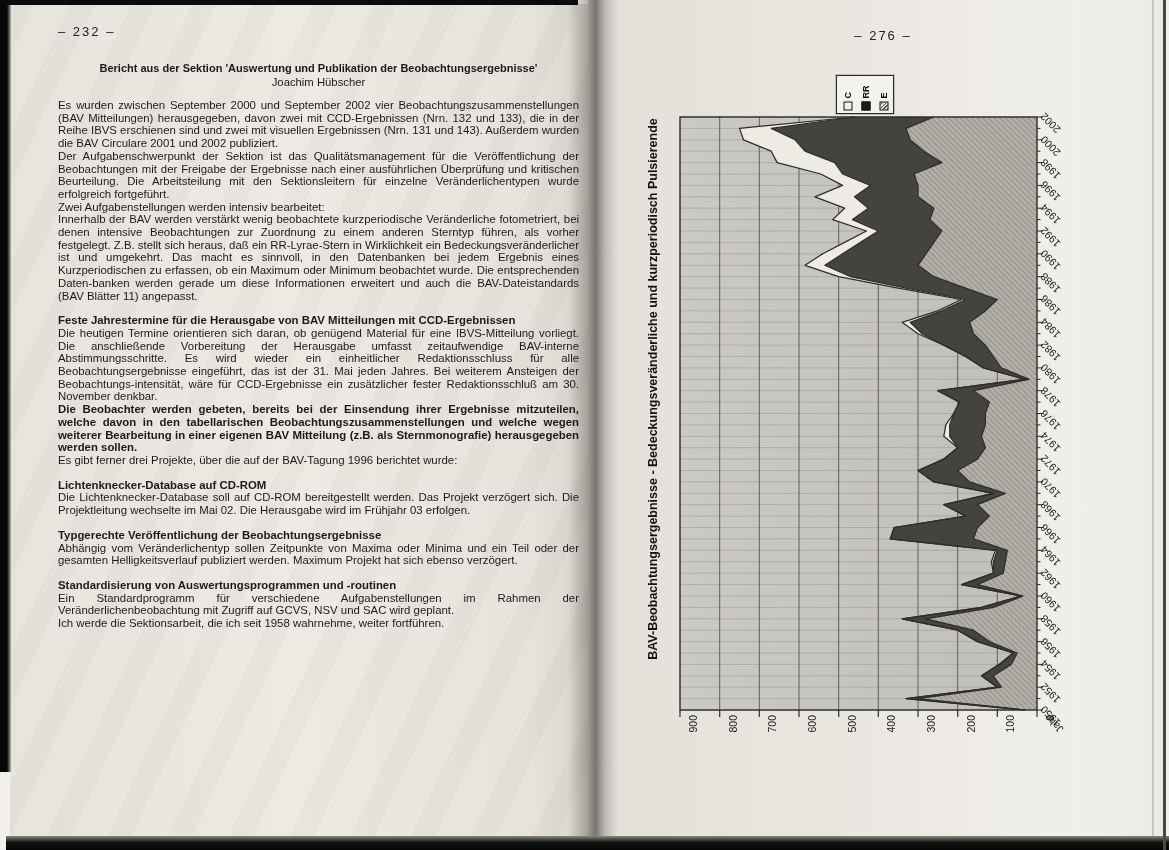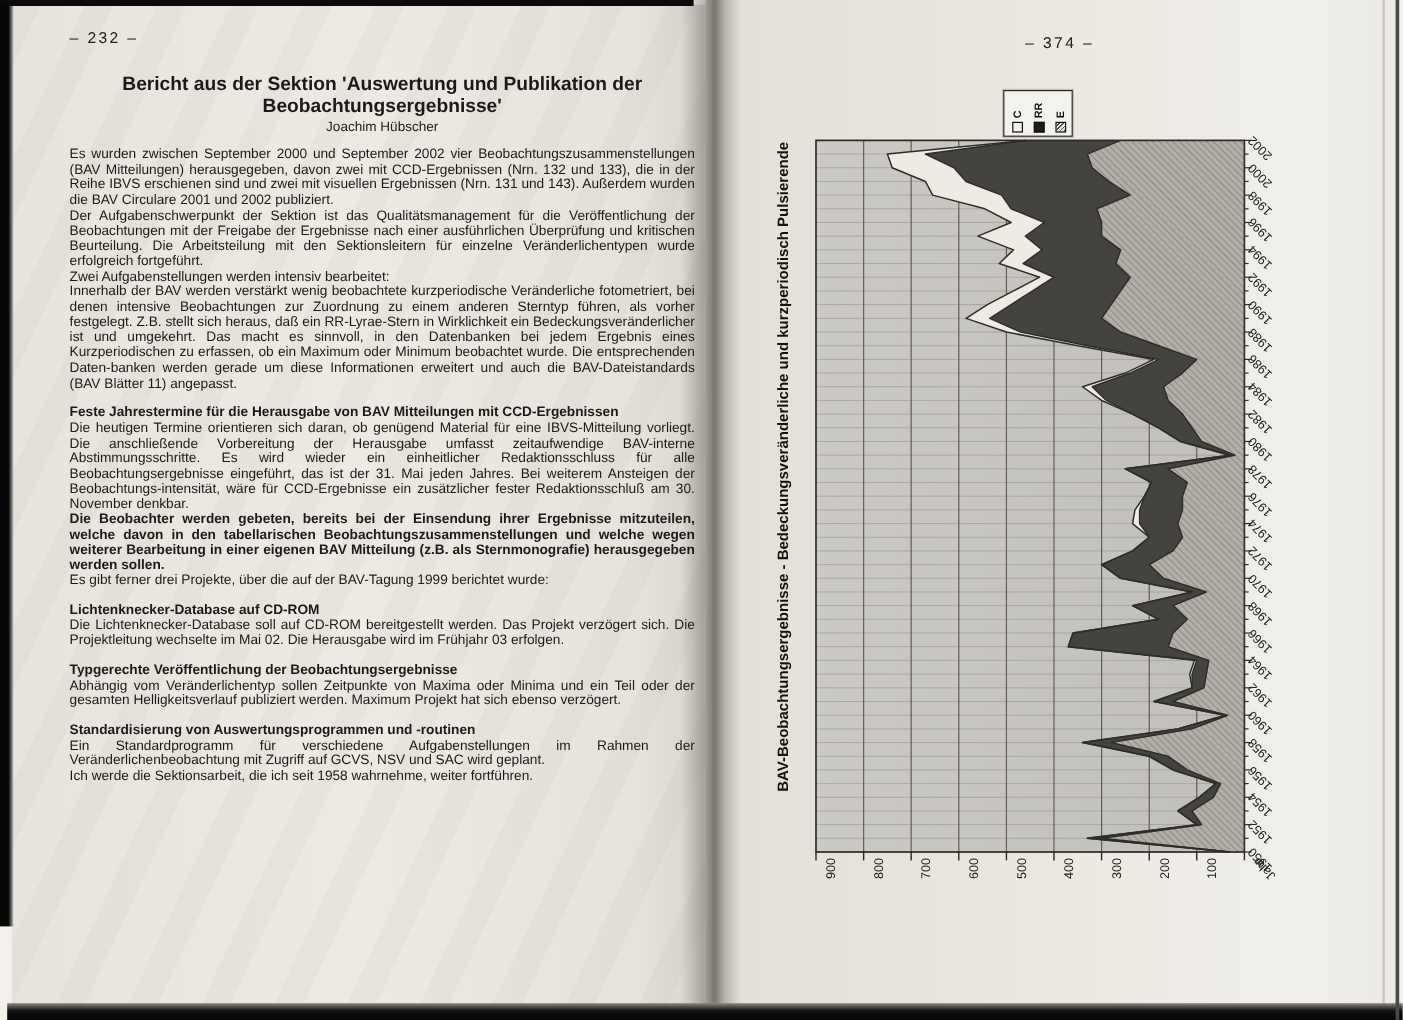--- a/index.html
+++ b/index.html
@@ -21,21 +21,21 @@
     background:repeating-linear-gradient(115deg,rgba(110,105,95,0.045) 0 22px,rgba(255,255,255,0) 22px 55px);}
   #page-right{position:absolute;left:588px;top:0;width:577px;height:843px;
     background:linear-gradient(90deg,#cfccc5 0%,#e3e0da 4%,#eae7e1 45%,#f1efe9 85%,#eceae4 100%);}
   #gutter{position:absolute;left:568px;top:0;width:50px;height:845px;
     background:linear-gradient(90deg,rgba(45,42,38,0) 0%,rgba(45,42,38,0.30) 40%,rgba(45,42,38,0.55) 55%,rgba(45,42,38,0.22) 72%,rgba(45,42,38,0) 100%);}
   #crease-right{position:absolute;left:1152px;top:0;width:2px;height:843px;background:rgba(90,87,80,0.25);}
 
   
   #left-col{position:absolute;left:58px;top:24px;width:521px;color:#1b1a18;}
   .pagenum{font-size:13px;letter-spacing:2px;color:#21201e;}
-  #left-heading{margin-top:23px;text-align:center;font-weight:bold;font-size:16px;}
+  #left-heading{margin-top:23px;text-align:center;font-weight:bold;font-size:11px;}
   #left-author{text-align:center;font-size:11.3px;margin-top:2px;}
   #left-blocks{margin-top:11px;font-size:11.4px;line-height:12.7px;}
   .blk{text-align:justify;}
   .blk.p{}
   .blk.p0{margin-top:0;}
   .blk.h{margin-top:12px;font-weight:bold;text-align:left;}
   .blk.pb{margin-top:0;font-weight:bold;}
 
   
   #right-pagenum{position:absolute;left:838px;top:28px;width:90px;text-align:center;
@@ -79,32 +79,32 @@
     <div id="left-heading">Bericht aus der Sektion 'Auswertung und Publikation der Beobachtungsergebnisse'</div>
     <div id="left-author">Joachim Hübscher</div>
     <div id="left-blocks">
         <div class="blk p">Es wurden zwischen September 2000 und September 2002 vier Beobachtungszusammenstellungen (BAV Mitteilungen) herausgegeben, davon zwei mit CCD-Ergebnissen (Nrn. 132 und 133), die in der Reihe IBVS erschienen sind und zwei mit visuellen Ergebnissen (Nrn. 131 und 143). Außerdem wurden die BAV Circulare 2001 und 2002 publiziert.</div>
         <div class="blk p">Der Aufgabenschwerpunkt der Sektion ist das Qualitätsmanagement für die Veröffentlichung der Beobachtungen mit der Freigabe der Ergebnisse nach einer ausführlichen Überprüfung und kritischen Beurteilung. Die Arbeitsteilung mit den Sektionsleitern für einzelne Veränderlichentypen wurde erfolgreich fortgeführt.</div>
         <div class="blk p">Zwei Aufgabenstellungen werden intensiv bearbeitet:</div>
         <div class="blk p0">Innerhalb der BAV werden verstärkt wenig beobachtete kurzperiodische Veränderliche fotometriert, bei denen intensive Beobachtungen zur Zuordnung zu einem anderen Sterntyp führen, als vorher festgelegt. Z.B. stellt sich heraus, daß ein RR-Lyrae-Stern in Wirklichkeit ein Bedeckungsveränderlicher ist und umgekehrt. Das macht es sinnvoll, in den Datenbanken bei jedem Ergebnis eines Kurzperiodischen zu erfassen, ob ein Maximum oder Minimum beobachtet wurde. Die entsprechenden Daten-banken werden gerade um diese Informationen erweitert und auch die BAV-Dateistandards (BAV Blätter 11) angepasst.</div>
         <div class="blk h">Feste Jahrestermine für die Herausgabe von BAV Mitteilungen mit CCD-Ergebnissen</div>
         <div class="blk p0">Die heutigen Termine orientieren sich daran, ob genügend Material für eine IBVS-Mitteilung vorliegt. Die anschließende Vorbereitung der Herausgabe umfasst zeitaufwendige BAV-interne Abstimmungsschritte. Es wird wieder ein einheitlicher Redaktionsschluss für alle Beobachtungsergebnisse eingeführt, das ist der 31. Mai jeden Jahres. Bei weiterem Ansteigen der Beobachtungs-intensität, wäre für CCD-Ergebnisse ein zusätzlicher fester Redaktionsschluß am 30. November denkbar.</div>
         <div class="blk pb">Die Beobachter werden gebeten, bereits bei der Einsendung ihrer Ergebnisse mitzuteilen, welche davon in den tabellarischen Beobachtungszusammenstellungen und welche wegen weiterer Bearbeitung in einer eigenen BAV Mitteilung (z.B. als Sternmonografie) herausgegeben werden sollen.</div>
-        <div class="blk p">Es gibt ferner drei Projekte, über die auf der BAV-Tagung 1999 berichtet wurde:</div>
+        <div class="blk p">Es gibt ferner drei Projekte, über die auf der BAV-Tagung 1996 berichtet wurde:</div>
         <div class="blk h">Lichtenknecker-Database auf CD-ROM</div>
         <div class="blk p0">Die Lichtenknecker-Database soll auf CD-ROM bereitgestellt werden. Das Projekt verzögert sich. Die Projektleitung wechselte im Mai 02. Die Herausgabe wird im Frühjahr 03 erfolgen.</div>
         <div class="blk h">Typgerechte Veröffentlichung der Beobachtungsergebnisse</div>
         <div class="blk p0">Abhängig vom Veränderlichentyp sollen Zeitpunkte von Maxima oder Minima und ein Teil oder der gesamten Helligkeitsverlauf publiziert werden. Maximum Projekt hat sich ebenso verzögert.</div>
         <div class="blk h">Standardisierung von Auswertungsprogrammen und -routinen</div>
         <div class="blk p0">Ein Standardprogramm für verschiedene Aufgabenstellungen im Rahmen der Veränderlichenbeobachtung mit Zugriff auf GCVS, NSV und SAC wird geplant.</div>
         <div class="blk p">Ich werde die Sektionsarbeit, die ich seit 1958 wahrnehme, weiter fortführen.</div>
       </div>
   </div>
 
-  <div id="right-pagenum" class="pagenum">– 374 –</div>
+  <div id="right-pagenum" class="pagenum">– 276 –</div>
 
   <svg id="chart-svg" width="1169" height="850" viewBox="0 0 1169 850">
       <defs>
         <pattern id="eHatch" width="4" height="4" patternUnits="userSpaceOnUse" patternTransform="rotate(45)">
           <rect x="0" y="0" width="4" height="4" fill="#b2afa8"></rect>
           <line x1="0" y1="0" x2="4" y2="0" stroke="#8d8a82" stroke-width="1.7"></line>
         </pattern>
         <linearGradient id="plotBg" x1="0" y1="0" x2="1" y2="0">
           <stop offset="0" stop-color="#cbc9c3"></stop>
           <stop offset="1" stop-color="#c1bfb9"></stop>

